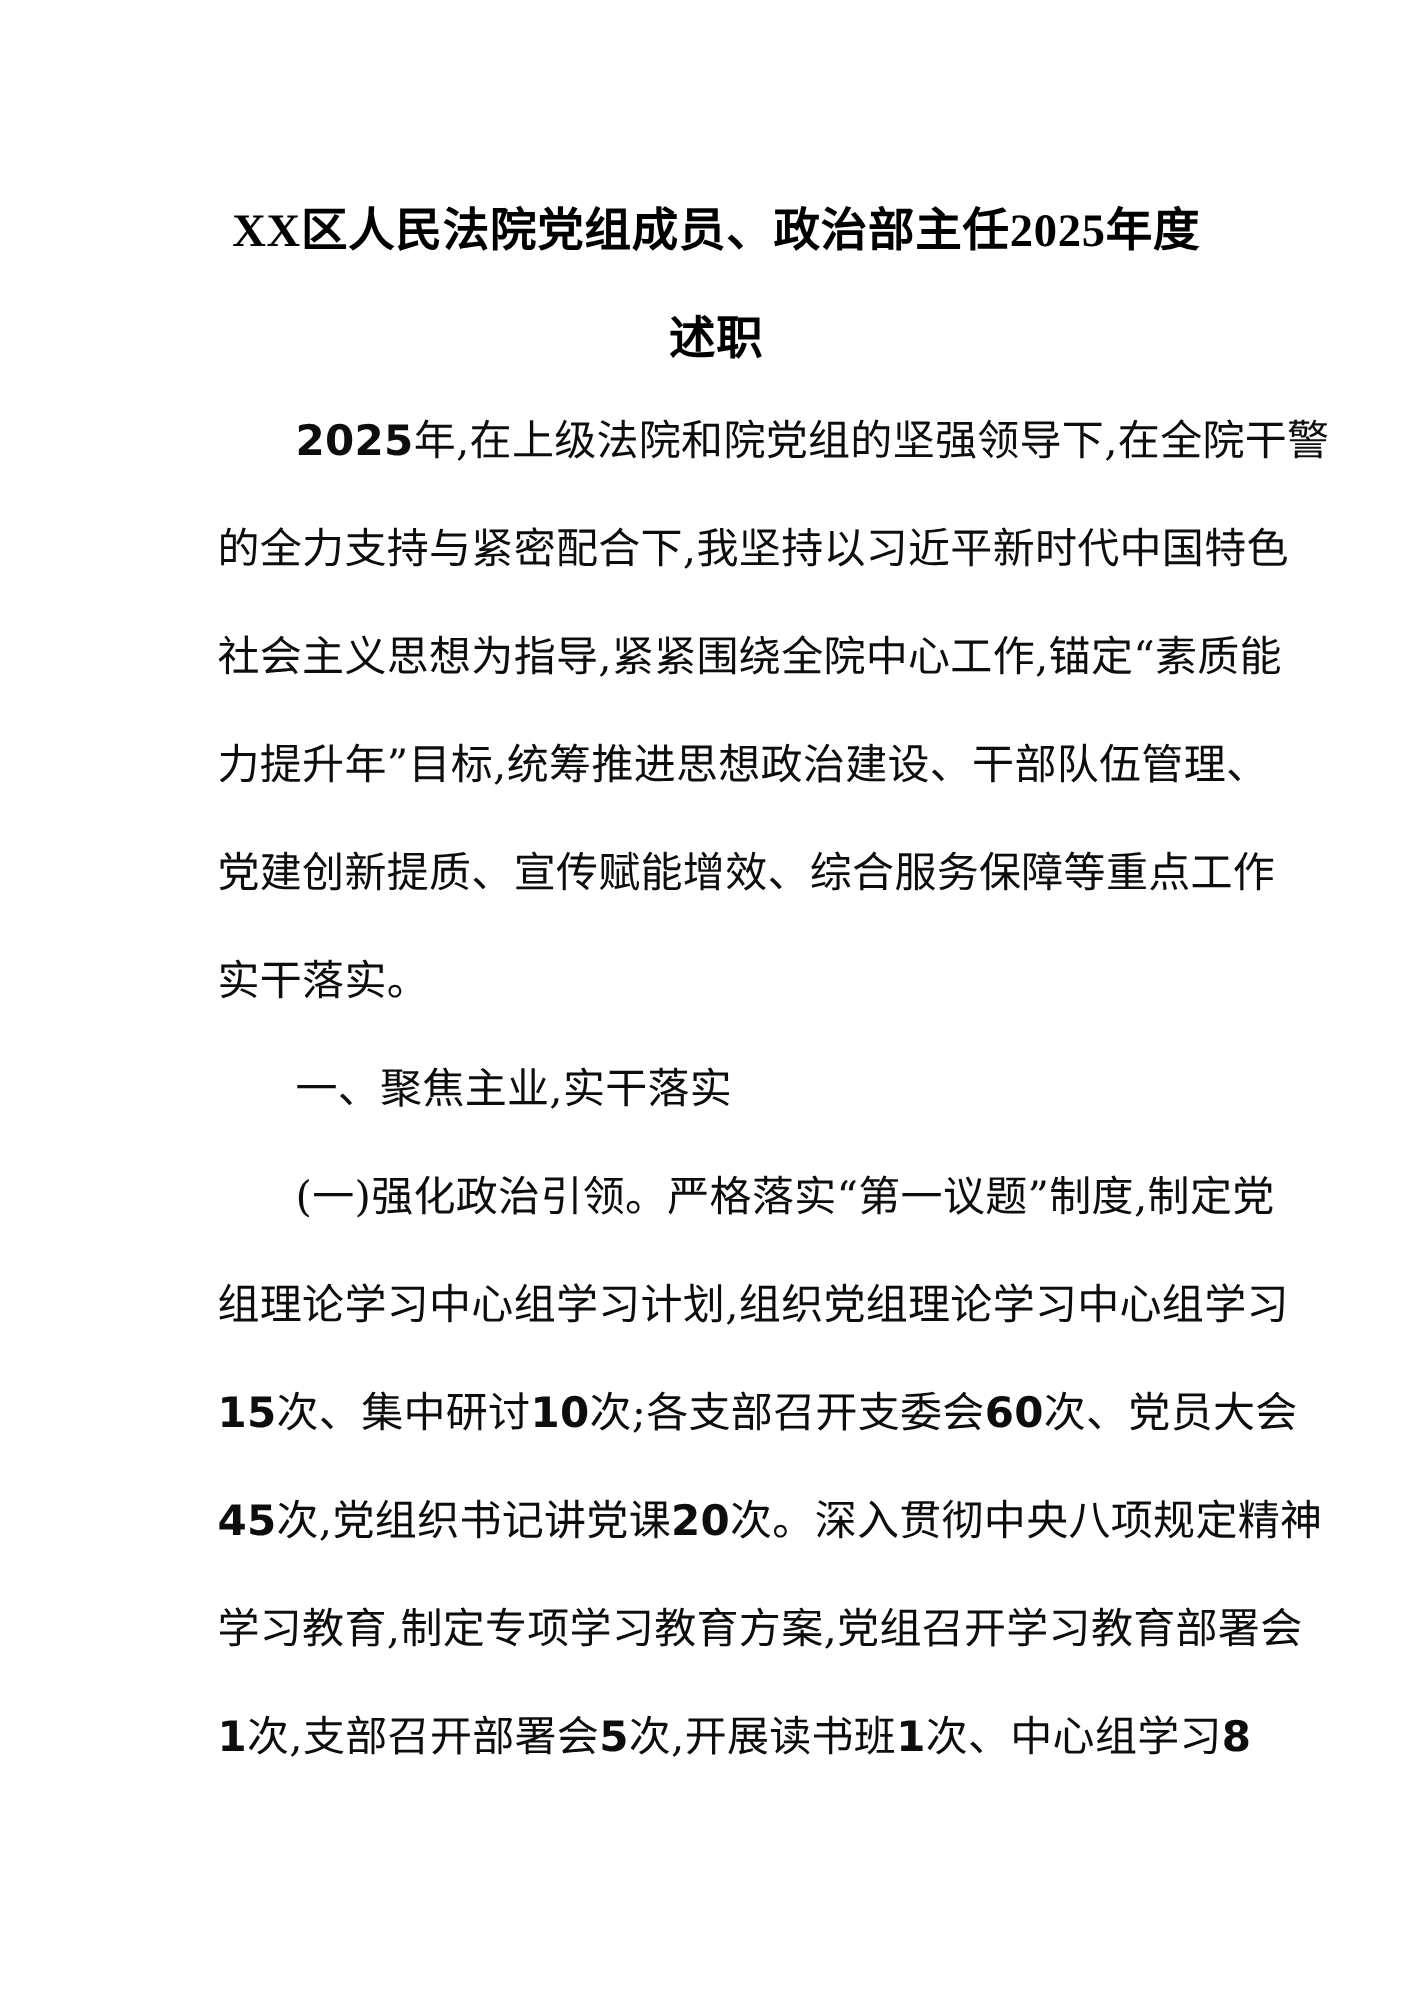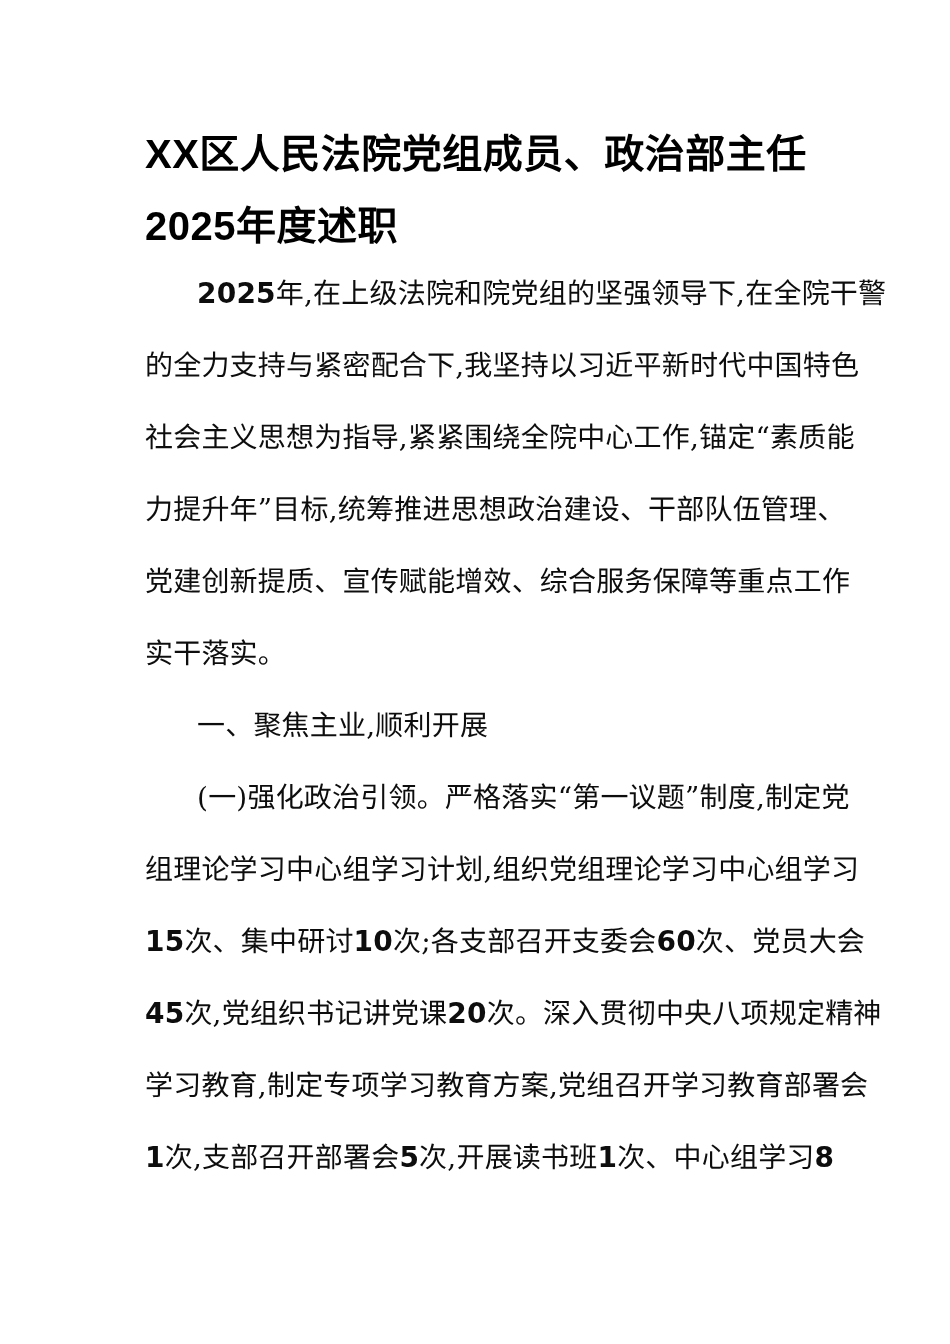--- a/index.html
+++ b/index.html
@@ -13,24 +13,24 @@
     height: 1344px;
     background: #ffffff;
     overflow: hidden;
     box-sizing: border-box;
   }
   .doc-title {
     position: absolute;
     left: 145px;
     top: 118px;
     width: 665px;
-    text-align: left;
-    font-family: Liberation Sans, sans-serif;
+    text-align: center;
+    font-family: Liberation Serif, serif;
     font-weight: 700;
-    font-size: 40px;
+    font-size: 31px;
     line-height: 72px;
     color: #000000;
     letter-spacing: 0.5px;
     white-space: pre-line;
   }
   .body-block {
     position: absolute;
     left: 145px;
     top: 258px;
     width: 666px;
@@ -210,21 +210,21 @@
         <span>务</span>
         <span>保</span>
         <span>障</span>
         <span>等</span>
         <span>重</span>
         <span>点</span>
         <span>工</span>
         <span>作</span>
       </div>
       <div class="para-line flush">实干落实。</div>
-      <div class="para-line indent flush">一、聚焦主业,顺利开展</div>
+      <div class="para-line indent flush">一、聚焦主业,实干落实</div>
       <div class="para-line indent justify">
         <span>(</span>
         <span>一</span>
         <span>)</span>
         <span>强</span>
         <span>化</span>
         <span>政</span>
         <span>治</span>
         <span>引</span>
         <span>领</span>

